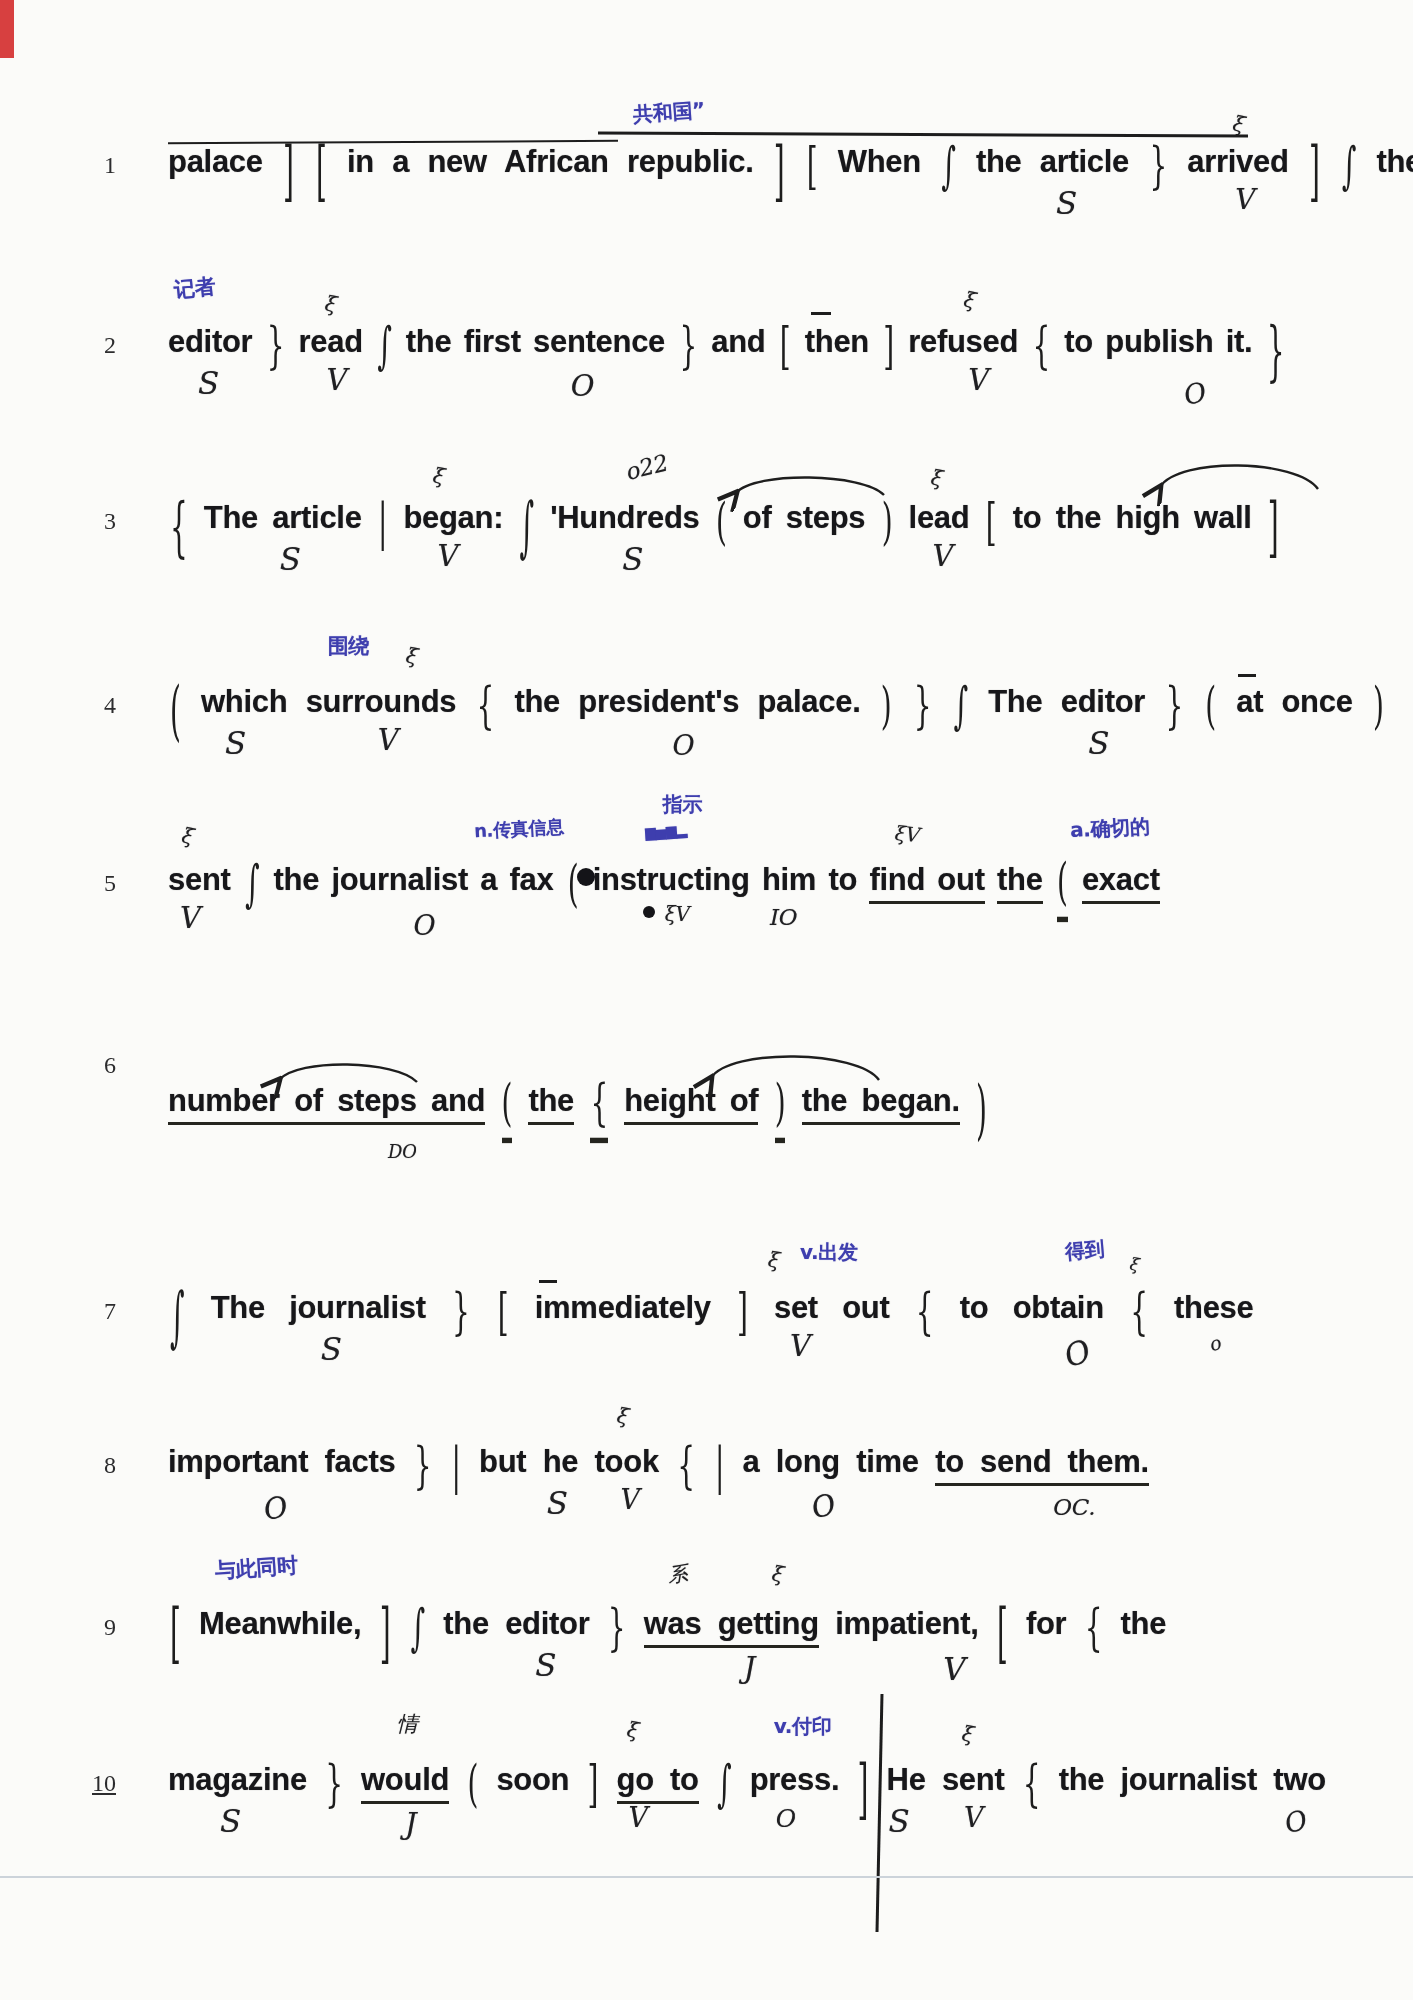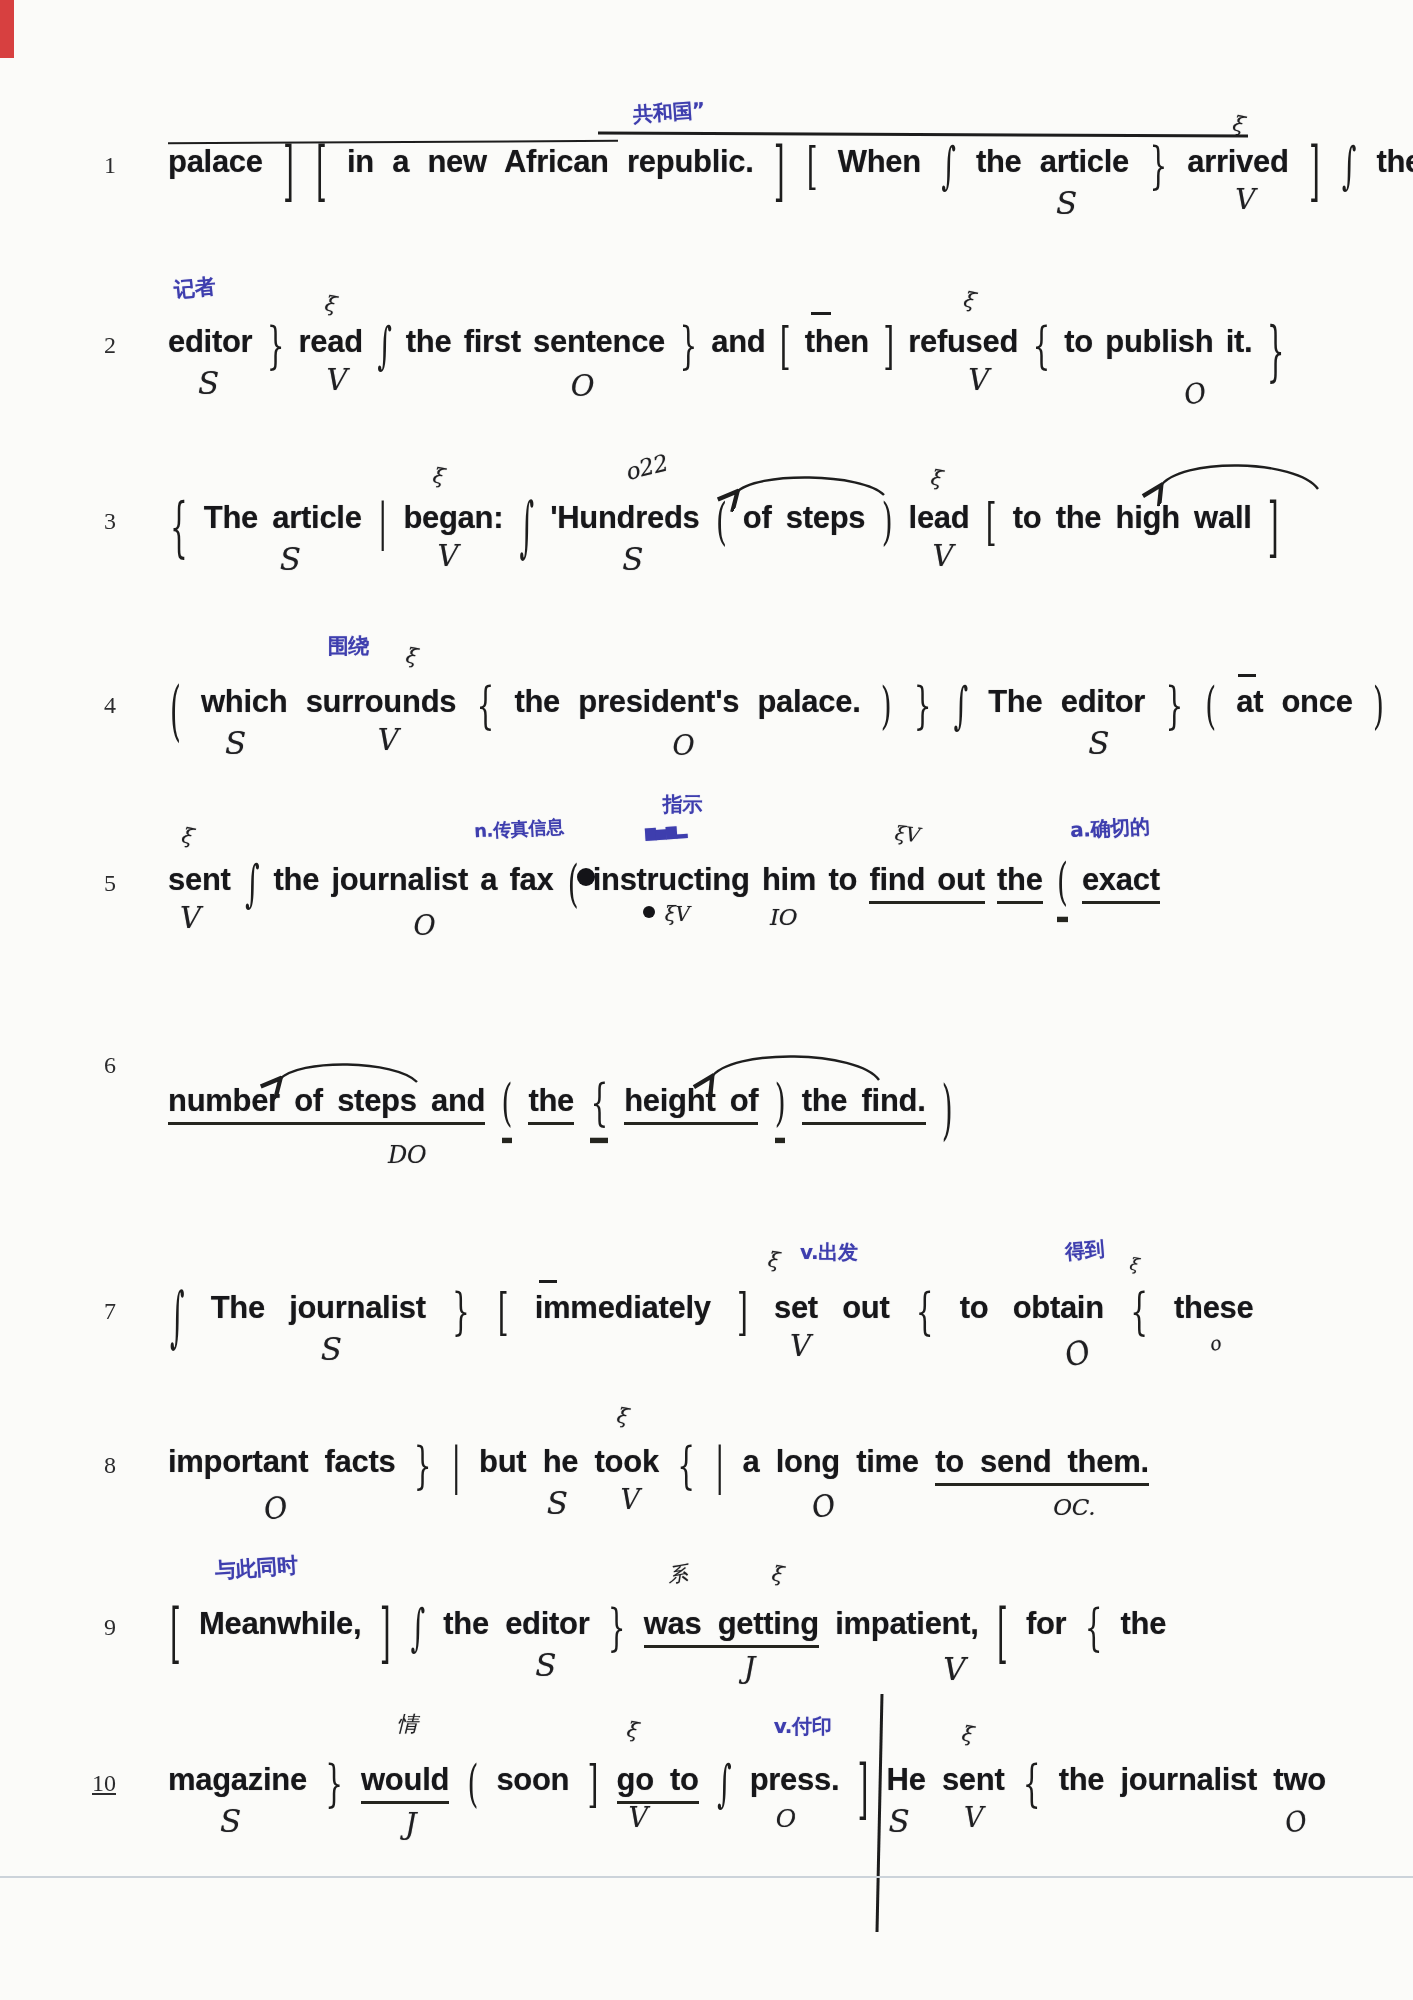--- a/index.html
+++ b/index.html
@@ -44,23 +44,23 @@
         </svg></span> <span class="mk">)</span> <span class="w">lead<span class="ann bk" style="left: 22px; top: -32px; font-size: 21px; transform: rotate(10deg);">ξ</span><span class="ann bk" style="left: 24px; top: 42px; font-size: 29px;">V</span></span> <span class="mk">[</span> <span class="w">to the high wall<svg class="arc" width="170" height="42" style="left: 140px; top: -44px;">
           <path d="M 165 33 C 144 3, 26 1, 7 31" fill="none" stroke="#1e1e1e" stroke-width="2.4" marker-end="url(#ah)"></path>
         </svg></span> <span class="mk tall">]</span></div>
     <span class="num" style="left: 104px; top: 508px;">3</span>
     <div class="line" style="top: 684px; left: 168px; word-spacing: 10px;"><span class="mk tall">(</span> <span class="w">which<span class="ann bk" style="left: 24px; top: 44px;">S</span></span> <span class="w">surrounds<span class="ann bl" style="left: 22px; top: -48px; font-size: 21px;">围绕</span><span class="ann bk" style="left: 100px; top: -38px; font-size: 21px; transform: rotate(10deg);">ξ</span><span class="ann bk" style="left: 72px; top: 42px; font-size: 29px;">V</span></span> <span class="mk">{</span> <span class="w">the president's palace.<span class="ann bk" style="left: 158px; top: 48px; font-size: 27px;">O</span></span> <span class="mk">)</span> <span class="mk">}</span> <span class="mk">∫</span> <span class="w">The editor<span class="ann bk" style="left: 100px; top: 44px;">S</span></span> <span class="mk">}</span> <span class="mk">(</span> <span class="w">at once<span class="bar" style="left: 2px; top: -10px; width: 18px; height: 3px;"></span></span> <span class="mk">)</span></div>
     <span class="num" style="left: 104px; top: 692px;">4</span>
     <div class="line" style="top: 862px; left: 168px; word-spacing: 4px;"><span class="w">sent<span class="ann bk" style="left: 14px; top: -36px; font-size: 21px; transform: rotate(12deg);">ξ</span><span class="ann bk" style="left: 12px; top: 42px; font-size: 29px;">V</span></span> <span class="mk">∫</span> <span class="w">the journalist a fax<span class="ann bl" style="left: 200px; top: -42px; font-size: 18px; transform: rotate(-3deg);">n.传真信息</span><span class="ann bk" style="left: 140px; top: 50px; font-size: 27px;">O</span></span> <span class="mk">(</span> <span class="w">instructing<span class="ann bl" style="left: 70px; top: -68px; font-size: 20px;">指示</span><span class="ann bl" style="left: 52px; top: -38px; font-size: 14px; transform: rotate(-4deg);">▆▅▆▂</span><span class="dot" style="left: -16px; top: 6px; width: 18px; height: 18px;"></span><span class="ann bk" style="left: 72px; top: 42px; font-size: 20px;">ξV</span><span class="dot" style="left: 50px; top: 44px; width: 12px; height: 12px;"></span></span> <span class="w">him<span class="ann bk" style="left: 8px; top: 44px; font-size: 23px; font-style: italic;">IO</span></span> <span class="w">to</span> <span class="w ul">find out<span class="ann bk" style="left: 26px; top: -38px; font-size: 20px; transform: rotate(6deg);">ξV</span></span> <span class="w ul">the</span> <span class="mk ul">(</span> <span class="w ul">exact<span class="ann bl" style="left: -12px; top: -44px; font-size: 20px; transform: rotate(-3deg);">a.确切的</span></span></div>
     <span class="num" style="left: 104px; top: 870px;">5</span>
     <div class="line" style="top: 1083px; left: 168px; word-spacing: 6px;"><span class="w ul">number of steps and<svg class="arc" width="150" height="34" style="left: 104px; top: -26px;">
           <path d="M 145 25 C 124 3, 26 1, 7 23" fill="none" stroke="#1e1e1e" stroke-width="2.4" marker-end="url(#ah)"></path>
-        </svg><span class="ann bk" style="left: 220px; top: 60px; font-size: 24px; font-style: italic;">DO</span></span> <span class="mk ul">(</span> <span class="w ul">the</span> <span class="mk ul">{</span> <span class="w ul">height of<svg class="arc" width="180" height="42" style="left: 80px; top: -36px;">
+        </svg><span class="ann bk" style="left: 220px; top: 60px; font-size: 18px; font-style: italic;">DO</span></span> <span class="mk ul">(</span> <span class="w ul">the</span> <span class="mk ul">{</span> <span class="w ul">height of<svg class="arc" width="180" height="42" style="left: 80px; top: -36px;">
           <path d="M 175 33 C 154 3, 26 1, 7 31" fill="none" stroke="#1e1e1e" stroke-width="2.4" marker-end="url(#ah)"></path>
-        </svg></span> <span class="mk ul">)</span> <span class="w ul">the find.</span> <span class="mk tall">)</span></div>
+        </svg></span> <span class="mk ul">)</span> <span class="w ul">the began.</span> <span class="mk tall">)</span></div>
     <span class="num" style="left: 104px; top: 1052px;">6</span>
     <div class="line" style="top: 1290px; left: 168px; word-spacing: 16px;"><span class="mk tall">∫</span> <span class="w">The journalist<span class="ann bk" style="left: 110px; top: 44px;">S</span></span> <span class="mk">}</span> <span class="mk">[</span> <span class="w">immediately<span class="bar" style="left: 4px; top: -10px; width: 18px; height: 3px;"></span></span> <span class="mk">]</span> <span class="w">set out<span class="ann bk" style="left: -6px; top: -40px; font-size: 21px; transform: rotate(8deg);">ξ</span><span class="ann bl" style="left: 26px; top: -48px; font-size: 20px;">v.出发</span><span class="ann bk" style="left: 16px; top: 42px; font-size: 29px;">V</span></span> <span class="mk">{</span> <span class="w">to obtain<span class="ann bl" style="left: 105px; top: -50px; font-size: 20px; transform: rotate(-5deg);">得到</span><span class="ann bk" style="left: 170px; top: -34px; font-size: 17px; transform: rotate(10deg);">ξ</span><span class="ann bk" style="left: 105px; top: 48px; font-size: 31px; transform: rotate(-20deg);">O</span></span> <span class="mk">{</span> <span class="w">these<span class="ann bk" style="left: 36px; top: 44px; font-size: 19px; transform: rotate(-15deg);">o</span></span></div>
     <span class="num" style="left: 104px; top: 1298px;">7</span>
     <div class="line" style="top: 1444px; left: 168px; word-spacing: 8px;"><span class="w">important facts<span class="ann bk" style="left: 96px; top: 50px; font-size: 29px; transform: rotate(-10deg);">O</span></span> <span class="mk">}</span> <span class="mk">|</span> <span class="w">but</span> <span class="w">he<span class="ann bk" style="left: 4px; top: 44px;">S</span></span> <span class="w">took<span class="ann bk" style="left: 22px; top: -38px; font-size: 21px; transform: rotate(10deg);">ξ</span><span class="ann bk" style="left: 26px; top: 42px; font-size: 27px;">V</span></span> <span class="mk">{</span> <span class="mk">|</span> <span class="w">a long time<span class="ann bk" style="left: 70px; top: 48px; font-size: 29px; transform: rotate(-15deg);">O</span></span> <span class="w ul">to send them.<span class="ann bk" style="left: 118px; top: 52px; font-size: 23px; font-style: italic;">OC.</span></span></div>
     <span class="num" style="left: 104px; top: 1452px;">8</span>
     <div class="line" style="top: 1606px; left: 168px; word-spacing: 8px;"><span class="mk tall">[</span> <span class="w">Meanwhile,<span class="ann bl" style="left: 16px; top: -48px; font-size: 21px; transform: rotate(-4deg);">与此同时</span></span> <span class="mk tall">]</span> <span class="mk">∫</span> <span class="w">the editor<span class="ann bk" style="left: 92px; top: 44px;">S</span></span> <span class="mk">}</span> <span class="w ul">was getting<span class="ann bk" style="left: 24px; top: -42px; font-size: 20px; transform: rotate(-6deg);">系</span><span class="ann bk" style="left: 128px; top: -42px; font-size: 21px; transform: rotate(10deg);">ξ</span><span class="ann bk" style="left: 100px; top: 48px; font-size: 29px; font-style: italic;">J</span></span> <span class="w">impatient,<span class="ann bk" style="left: 108px; top: 48px; font-size: 31px;">V</span></span> <span class="mk tall">[</span> <span class="w">for</span> <span class="mk">{</span> <span class="w">the</span></div>
     <span class="num" style="left: 104px; top: 1614px;">9</span>
     <div class="line" style="top: 1762px; left: 168px; word-spacing: 8px;"><span class="w">magazine<span class="ann bk" style="left: 52px; top: 44px;">S</span></span> <span class="mk">}</span> <span class="w ul">would<span class="ann bk" style="left: 36px; top: -48px; font-size: 21px;">情</span><span class="ann bk" style="left: 44px; top: 48px; font-size: 29px; font-style: italic;">J</span></span> <span class="mk">(</span> <span class="w">soon</span> <span class="mk">]</span> <span class="w ul">go to<span class="ann bk" style="left: 10px; top: -42px; font-size: 21px; transform: rotate(10deg);">ξ</span><span class="ann bk" style="left: 12px; top: 42px; font-size: 27px;">V</span></span> <span class="mk">∫</span> <span class="w">press.<span class="ann bl" style="left: 24px; top: -46px; font-size: 20px;">v.付印</span><span class="vln" style="left: 128px; top: -68px; height: 238px; transform: rotate(1.2deg);"></span><span class="ann bk" style="left: 26px; top: 44px; font-size: 25px;">O</span></span> <span class="mk tall">]</span> <span class="w">He<span class="ann bk" style="left: 2px; top: 44px;">S</span></span> <span class="w">sent<span class="ann bk" style="left: 20px; top: -38px; font-size: 21px; transform: rotate(10deg);">ξ</span><span class="ann bk" style="left: 22px; top: 42px; font-size: 27px;">V</span></span> <span class="mk">{</span> <span class="w">the journalist two<span class="ann bk" style="left: 226px; top: 46px; font-size: 27px; transform: rotate(-15deg);">O</span></span></div>
     <span class="num" style="left: 92px; top: 1770px; text-decoration: underline;">10</span>
     <div class="ov" style="left: 0px; top: 0px; width: 14px; height: 58px; background: rgb(215, 64, 64);"></div>

